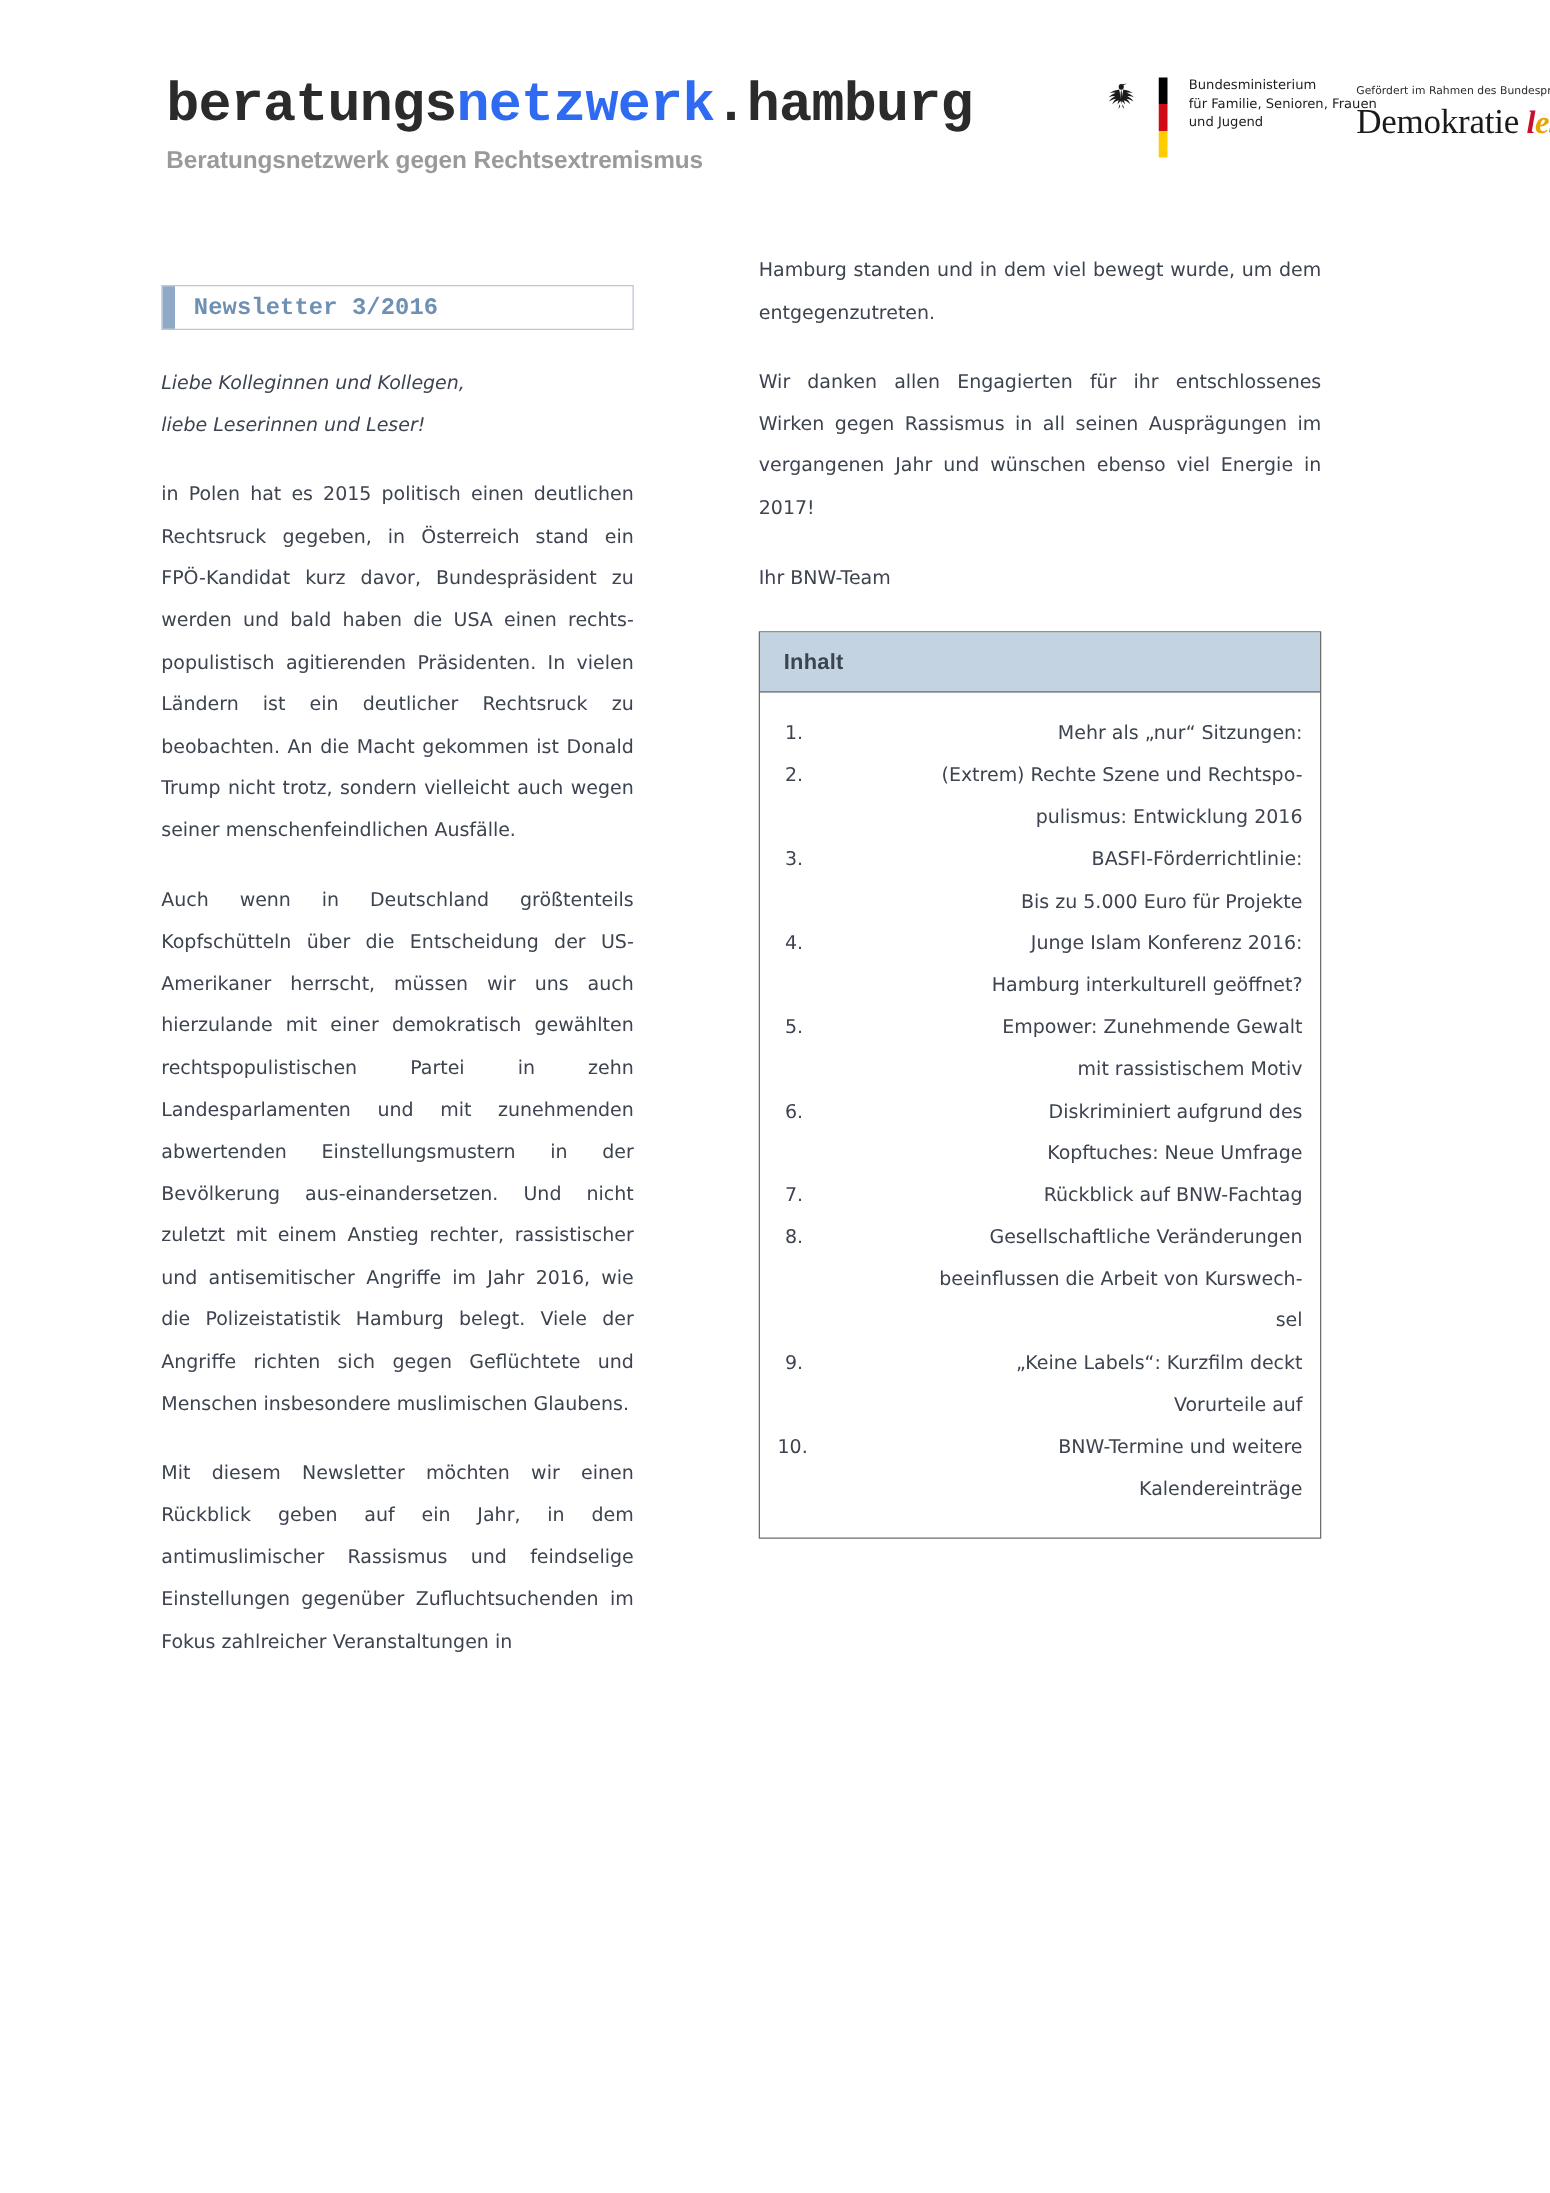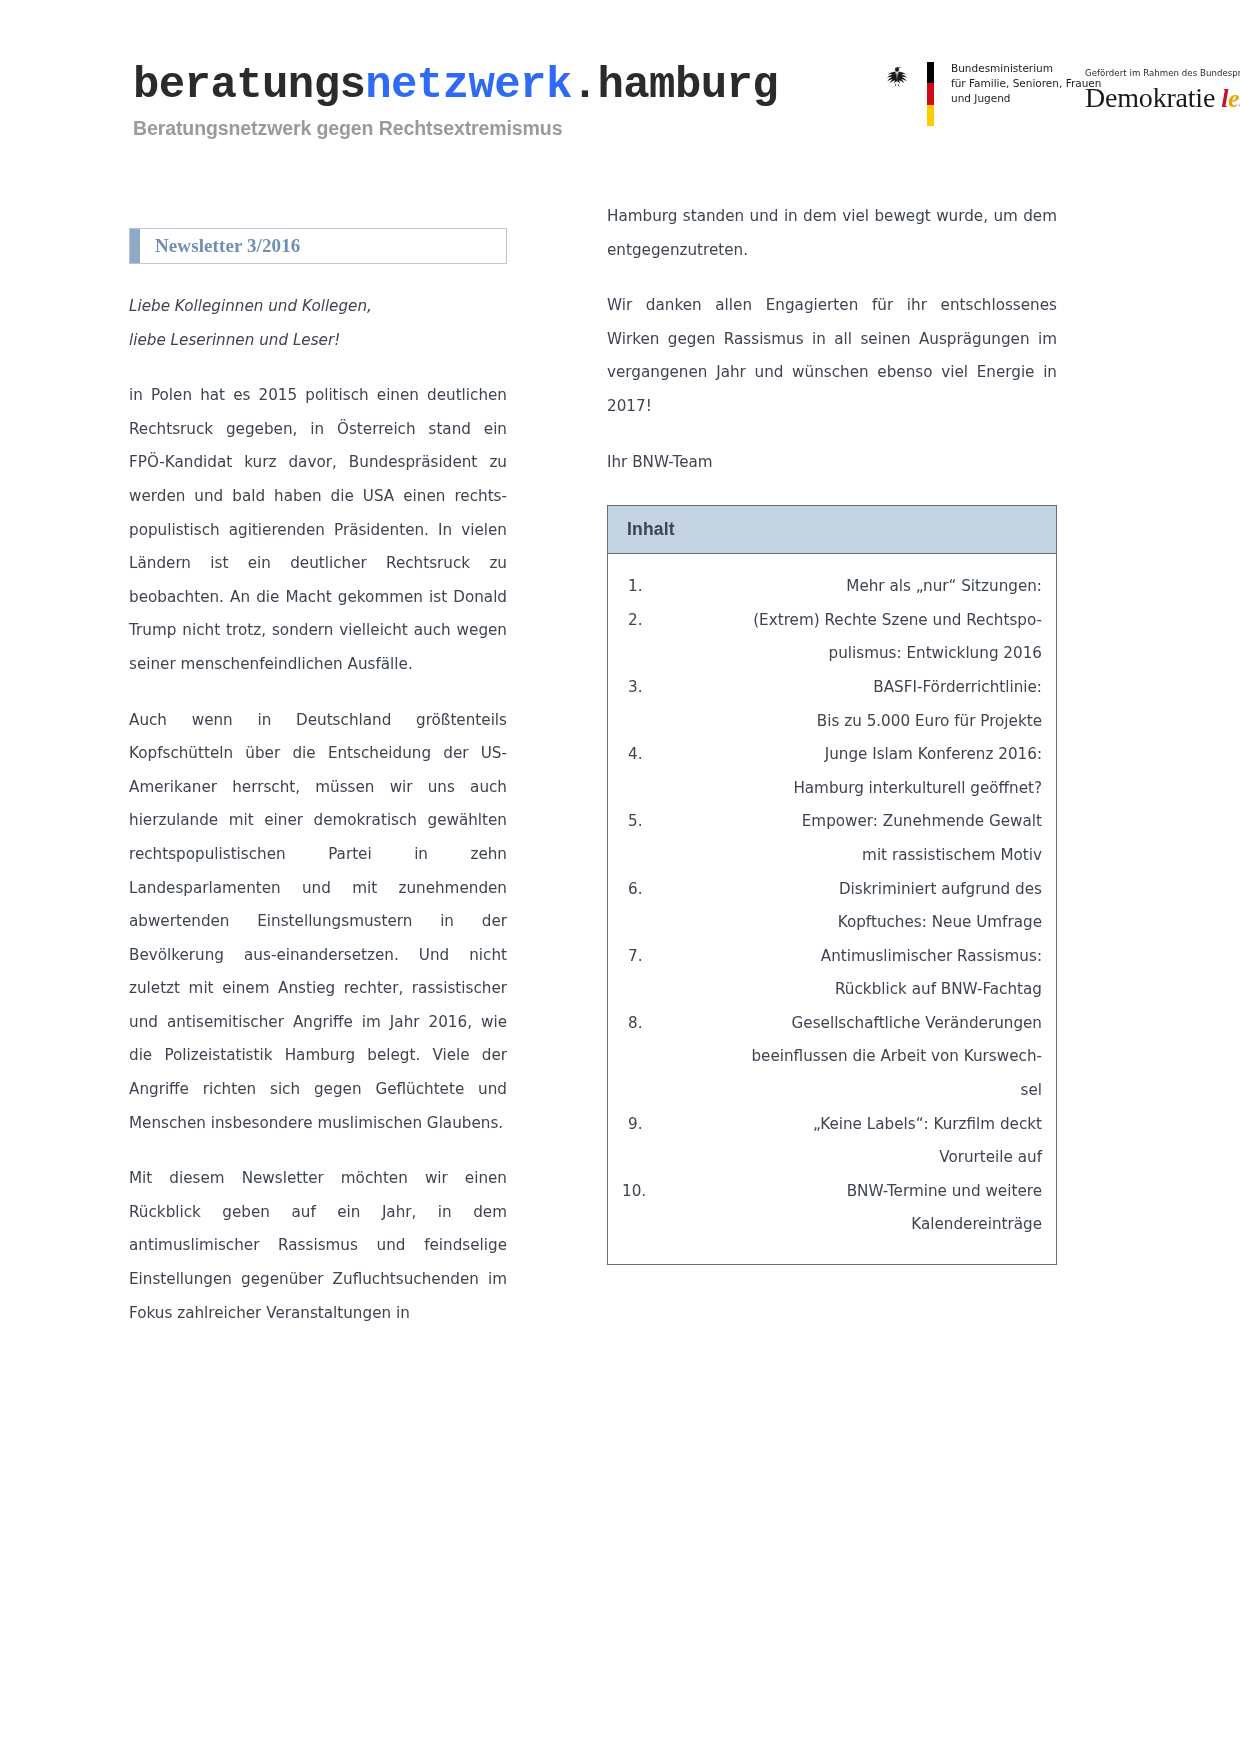--- a/index.html
+++ b/index.html
@@ -151,21 +151,21 @@
   }
   .nl-title-tab {
     position: absolute;
     left: 0;
     top: 0;
     width: 10px;
     height: 100%;
     background: #8fa9c6;
   }
   .nl-title-text {
-    font-family: Liberation Serif, serif;
+    font-family: Liberation Mono, monospace;
     font-size: 19px;
     font-weight: bold;
     color: #6e90b4;
     padding-left: 25px;
     letter-spacing: 0.1px;
   }
 
   
   .ptext {
     font-family: "DejaVu Sans", sans-serif;
@@ -319,21 +319,20 @@
           </li>
           <li>
             <span class="toc-line">Empower: Zunehmende Gewalt</span>
             <span class="toc-line">mit rassistischem Motiv</span>
           </li>
           <li>
             <span class="toc-line">Diskriminiert aufgrund des</span>
             <span class="toc-line">Kopftuches: Neue Umfrage</span>
           </li>
           <li>
-            <span class="toc-line">Antimuslimischer Rassismus:</span>
             <span class="toc-line">Rückblick auf BNW-Fachtag</span>
           </li>
           <li>
             <span class="toc-line">Gesellschaftliche Veränderungen</span>
             <span class="toc-line">beeinflussen die Arbeit von Kurswech-</span>
             <span class="toc-line">sel</span>
           </li>
           <li>
             <span class="toc-line">„Keine Labels“: Kurzfilm deckt</span>
             <span class="toc-line">Vorurteile auf</span>

